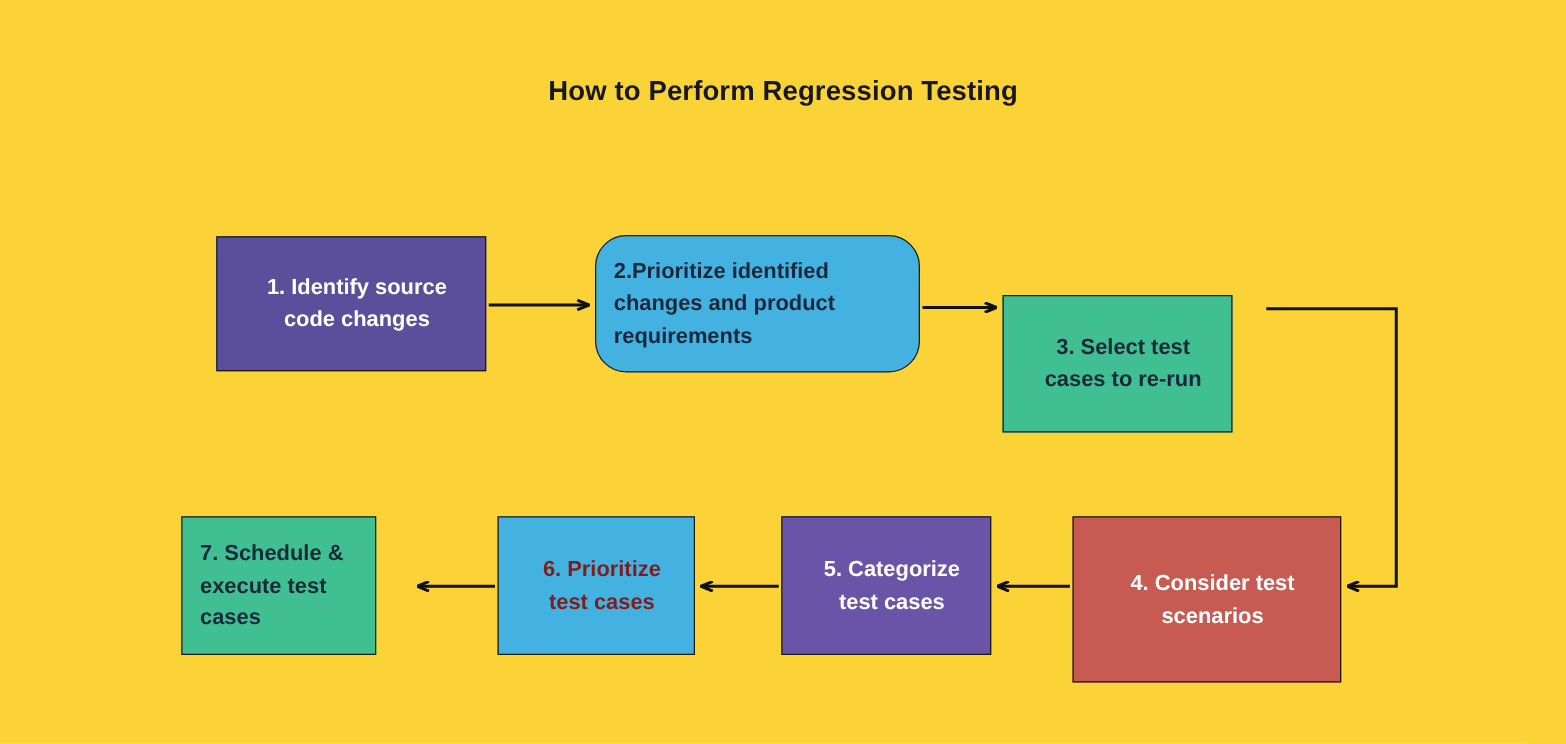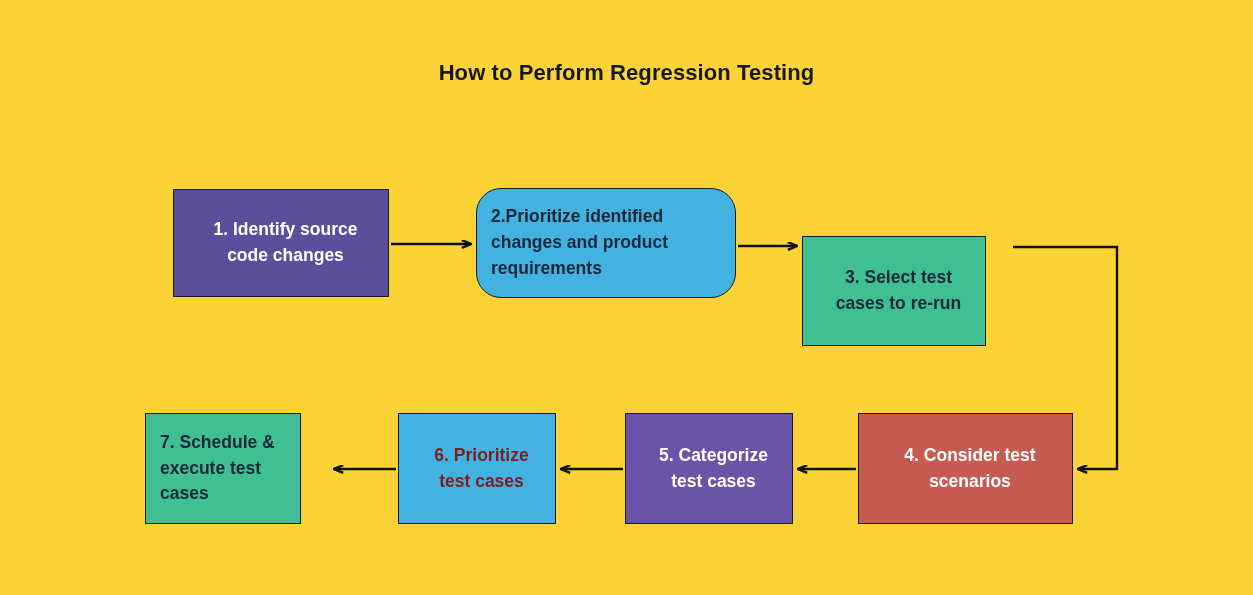--- a/index.html
+++ b/index.html
@@ -49,21 +49,21 @@
     padding: 0 14px;
     white-space: pre-line;
   }
   .node.align-center .node-label { text-align: center; padding-left: 23px; }
   .node.align-left   .node-label { text-align: left; }
 
   
   #node-1 { left: 173px;  top: 189px; width: 216px; height: 108px; }
   #node-2 { left: 476px;  top: 188px; width: 260px; height: 110px; }
   #node-3 { left: 802px;  top: 188px; width: 184px; height: 110px; margin-top: 48px; }
-  #node-4 { left: 858px;  top: 413px; width: 215px; height: 111px; }
+  #node-4 { left: 858px;  top: 413px; width: 215px; height: 133px; }
   #node-5 { left: 625px;  top: 413px; width: 168px; height: 111px; }
   #node-6 { left: 398px;  top: 413px; width: 158px; height: 111px; }
   #node-7 { left: 145px;  top: 413px; width: 156px; height: 111px; }
 
   
   #connectors {
     position: absolute;
     left: 0;
     top: 0;
     width: 1253px;

